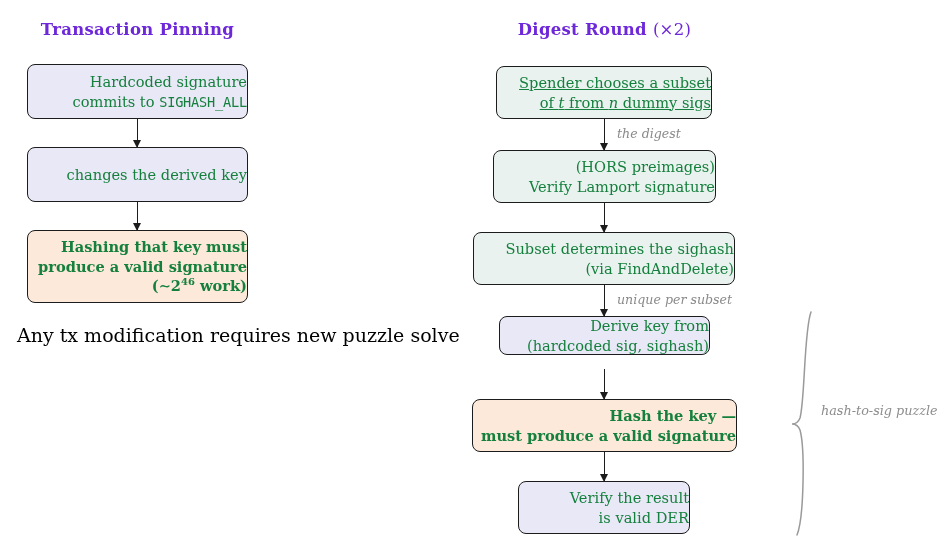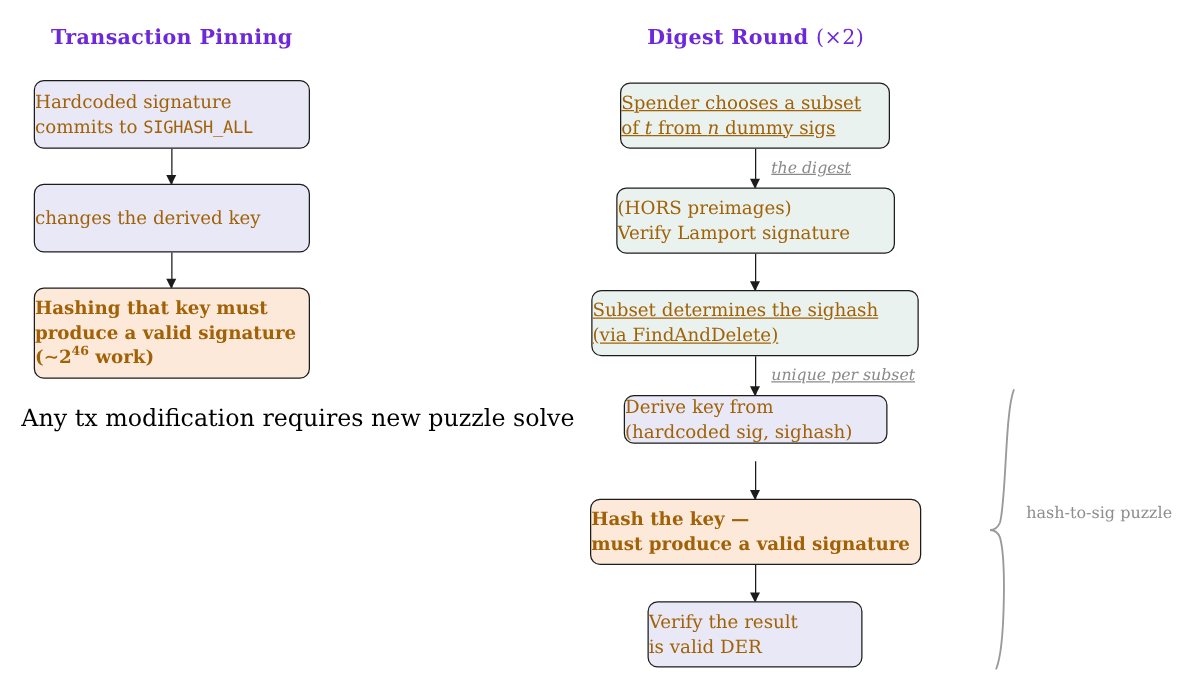--- a/index.html
+++ b/index.html
@@ -33,26 +33,26 @@
   .col-title .paren {
     font-weight: normal;
   }
   .node {
     position: absolute;
     box-sizing: border-box;
     border: 1.4px solid #1c1c1c;
     border-radius: 8px;
     display: flex;
     flex-direction: column;
-    align-items: flex-start;
+    align-items: flex-end;
     justify-content: center;
     font-size: 14.6px;
     line-height: 1.33;
     text-align: center;
-    color: #a16207;
+    color: #15803d;
     white-space: nowrap;
   }
   .node .ln { display: block; }
   .mono {
     font-family: "DejaVu Sans Mono", monospace;
     font-size: 13.6px;
     letter-spacing: -0.2px;
   }
   .mi {
     font-style: italic;
@@ -82,36 +82,36 @@
     border-left: 4.6px solid transparent;
     border-right: 4.6px solid transparent;
     border-top: 8.5px solid #1c1c1c;
   }
   .edge-label {
     position: absolute;
     font-style: italic;
     font-size: 12.6px;
     color: #8a8a8a;
     white-space: nowrap;
-    text-decoration: underline;
   }
   .caption {
     position: absolute;
     text-align: right;
     font-size: 19px;
     line-height: 1.44;
     color: #000000;
     white-space: nowrap;
   }
   .brace-note {
     position: absolute;
     font-size: 12.8px;
     line-height: 1.4;
     color: #8d8d8d;
     white-space: nowrap;
+    font-style: italic;
   }
   .brace-svg {
     position: absolute;
   }
 </style>
 </head>
 <body>
 
 <div class="canvas">
 
@@ -158,21 +158,21 @@
     <span>the digest</span>
   </div>
 
   <div class="node fill-mint" style="left:493px; top:150px; width:223px; height:53px;">
     <span class="ln">(HORS preimages)</span>
     <span class="ln">Verify Lamport signature</span>
   </div>
 
   <div class="arrow" style="left:603.5px; top:203px; height:29px;"></div>
 
-  <div class="node fill-mint" style="left:473px; top:232px; width:262px; height:53px;text-decoration:underline;">
+  <div class="node fill-mint" style="left:473px; top:232px; width:262px; height:53px;">
     <span class="ln">Subset determines the sighash</span>
     <span class="ln">(via FindAndDelete)</span>
   </div>
 
   <div class="arrow" style="left:603.5px; top:285px; height:31px;"></div>
   <div class="edge-label" style="left:617px; top:292px;">
     <span>unique per subset</span>
   </div>
 
   <div class="node fill-lav" style="left:499px; top:316px; width:211px; height:39px;">

